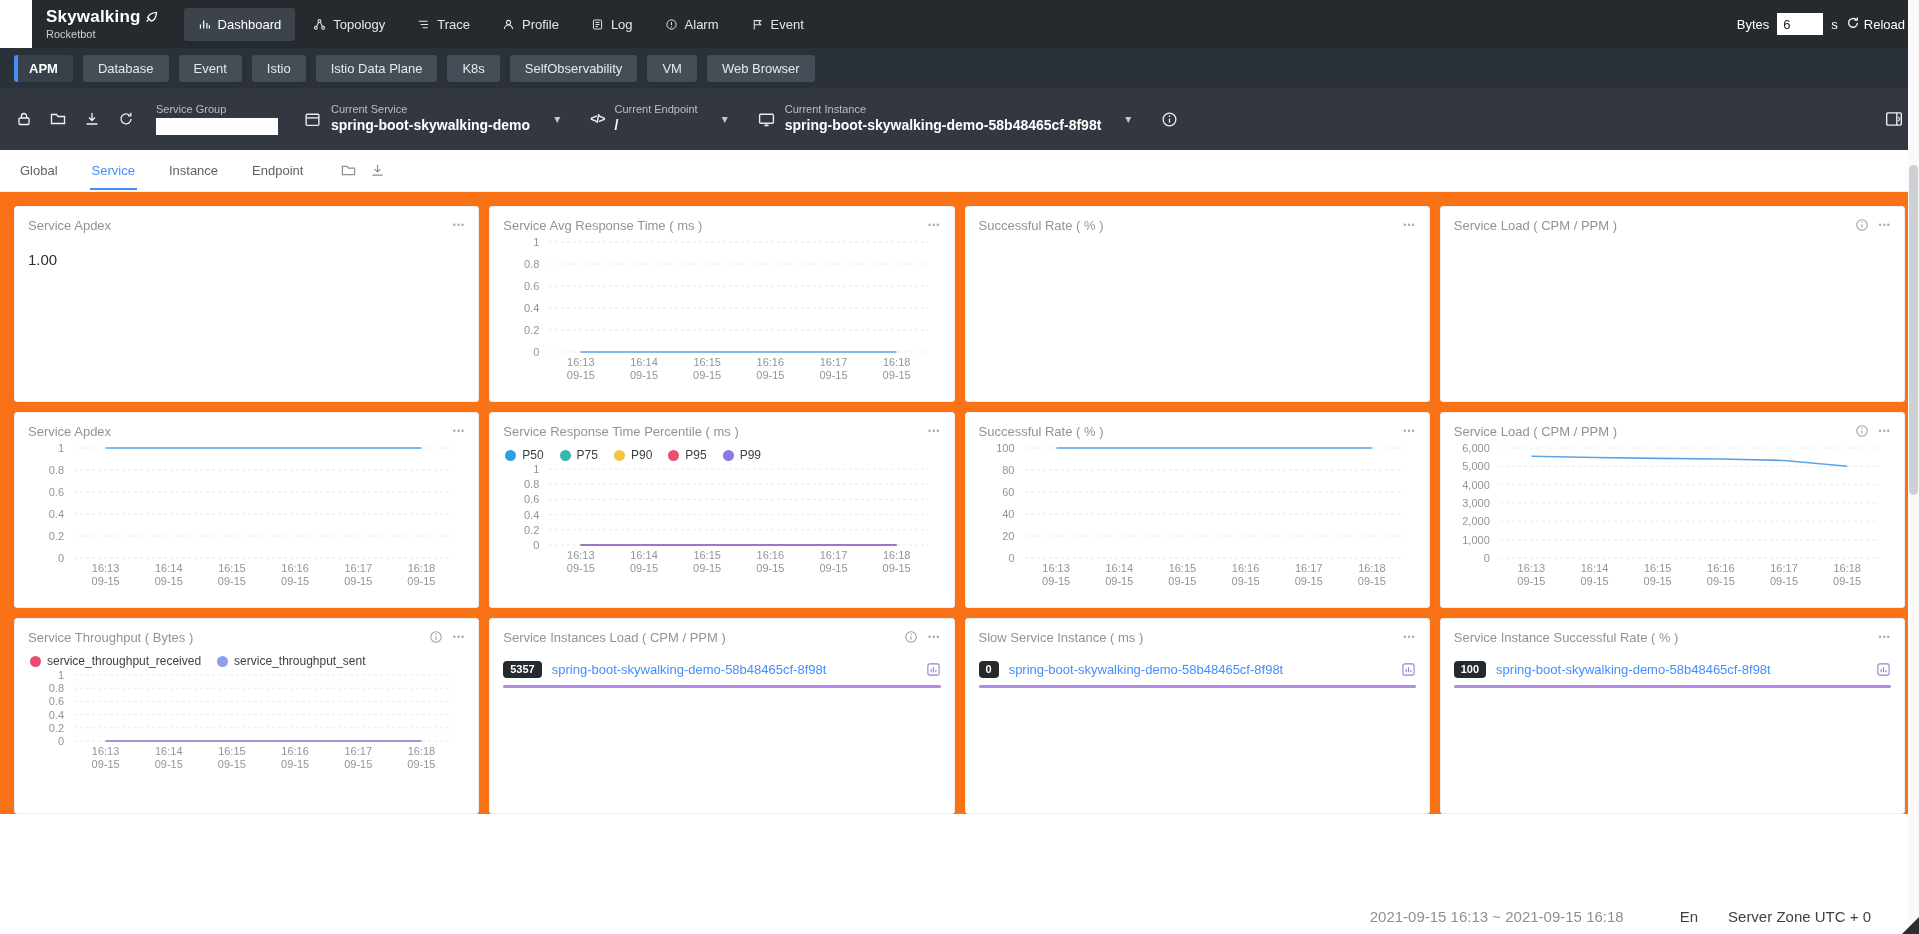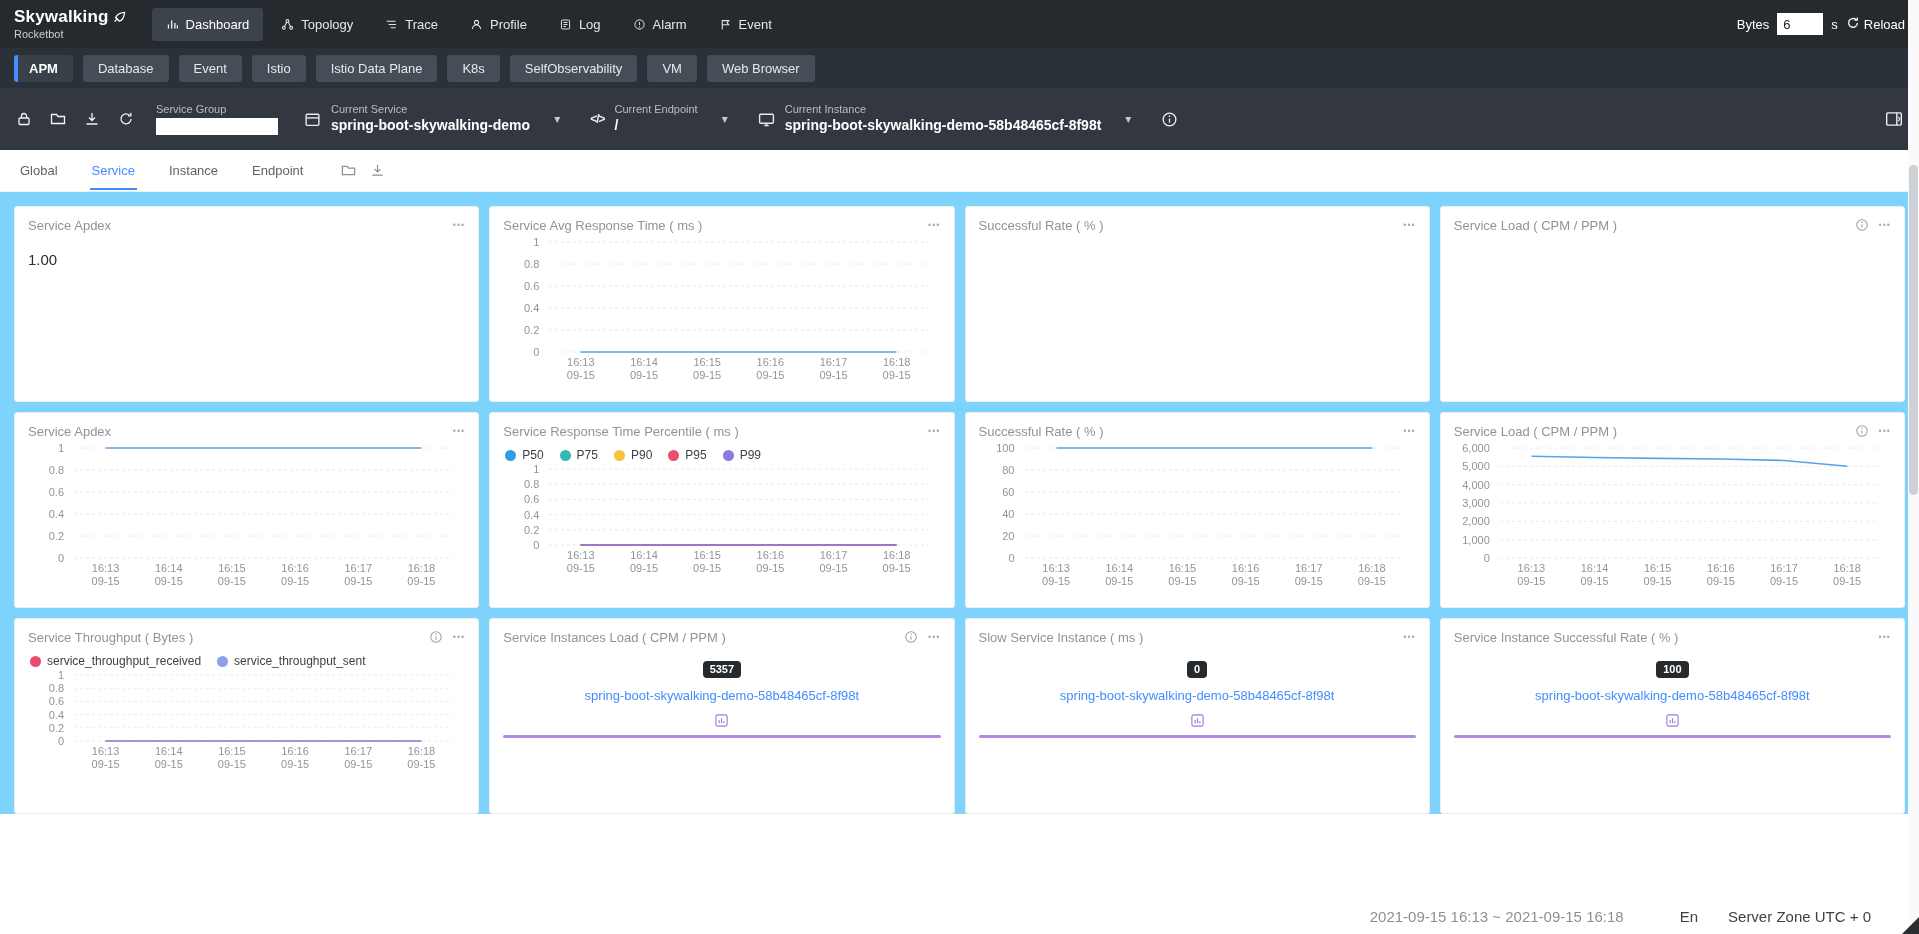--- a/index.html
+++ b/index.html
@@ -1,21 +1,21 @@
 <!DOCTYPE html>
 <html><head>
 <meta charset="utf-8">
 <style>
   * { box-sizing: border-box; margin: 0; padding: 0; }
   html,body { width:1919px; height:934px; overflow:hidden; }
   body { font-family:"Liberation Sans", sans-serif; background:#fff; color:#333; }
   .app { position:relative; width:1919px; height:934px; background:#fff; }
 
   
-  .navbar { height:48px; background:#252a2f; display:flex; align-items:center; padding:0 14px; color:#eceff1; }
+  .navbar { height:48px; background:#252a2f; display:flex; align-items:center; padding:0 14px; color:#eceff1;margin-left:32px; }
   .logo { display:flex; flex-direction:column; margin-right:26px; line-height:1.1; cursor:default; }
   .logo-top { display:flex; align-items:center; gap:2px; }
   .logo-title { font-size:17px; font-weight:bold; color:#fff; letter-spacing:.2px; }
   .logo-sub { font-size:11px; color:#c9ced3; margin-top:1px; }
   .rocket-icon svg { display:block; }
   .nav-items { display:flex; align-items:center; gap:4px; }
   .nav-item { display:flex; align-items:center; gap:7px; padding:9px 14px; font-size:13px; color:#e4e7ea; border-radius:3px; cursor:pointer; }
   .nav-item.active { background:#3c434b; color:#fff; }
   .nicon svg { display:block; }
   .nav-right { margin-left:auto; display:flex; align-items:center; gap:8px; font-size:13px; color:#fff; }
@@ -47,39 +47,39 @@
   .panel-toggle { margin-left:auto; color:#f0f2f4; cursor:pointer; display:flex; }
 
   
   .view-tabs { height:42px; background:#fff; display:flex; align-items:center; padding:0 18px; gap:30px; border-bottom:1px solid #f0f1f3; }
   .vtab { font-size:13px; color:#606266; padding:12px 2px 10px; cursor:pointer; border-bottom:2px solid transparent; }
   .vtab.active { color:#448dfe; border-bottom-color:#448dfe; }
   .vtab-icons { display:flex; align-items:center; gap:14px; margin-left:6px; color:#8b9097; }
   .vtab-icons .tbtn { color:#8b9097; }
 
   
-  .content { padding:14px 14px 0; display:grid; grid-template-columns:repeat(4,1fr); gap:10px; grid-auto-rows:196px; background:#7dd3fc; }
+  .content { padding:14px 14px 0; display:grid; grid-template-columns:repeat(4,1fr); gap:10px; grid-auto-rows:196px; background:#f97316; }
   .card { background:#fff; border:1px solid #ecePrf2; border:1px solid #eceef2; border-radius:3px; padding:8px 13px; overflow:hidden; }
   .card-head { display:flex; align-items:center; justify-content:space-between; height:20px; }
   .card-title { font-size:13px; color:#90939a; }
   .head-icons { display:flex; align-items:center; gap:10px; }
   .more { color:#a9adb3; font-size:9px; letter-spacing:1px; cursor:pointer; }
   .info-i { color:#9throw; color:#9a9ea5; cursor:pointer; display:flex; }
   .big-val { margin-top:16px; font-size:15px; color:#2c2f33; }
 
   .chart { display:block; margin-top:6px; }
   .chart .plot { position:absolute; top:0; overflow:visible; }
   .yl { position:absolute; left:0; text-align:right; font-size:11px; color:#90959c; line-height:11px; }
   .xl { position:absolute; transform:translateX(-50%); text-align:center; font-size:11px; color:#90959c; line-height:13px; white-space:nowrap; }
 
   .legend { display:flex; align-items:center; gap:16px; margin:7px 0 2px 2px; flex-wrap:wrap; }
   .legend-item { display:flex; align-items:center; gap:6px; font-size:12px; color:#3d4147; }
   .dot { width:11px; height:11px; border-radius:50%; display:inline-block; }
 
-  .inst-row { display:flex; align-items:center; gap:10px; margin-top:14px;flex-direction:column; }
+  .inst-row { display:flex; align-items:center; gap:10px; margin-top:14px; }
   .badge { background:#252a2f; color:#fff; font-size:11px; font-weight:bold; padding:3px 7px; border-radius:4px; line-height:1; }
   .inst-link { font-size:13px; color:#448dfe; text-decoration:none; flex:1; white-space:nowrap; overflow:hidden; text-overflow:ellipsis; cursor:pointer; }
   .inst-chart-icon { display:flex; color:#9a7fd0; cursor:pointer; }
   .inst-bar { height:3px; background:#b48ae8; border-radius:2px; margin-top:7px; }
 
   
   .page-footer { position:absolute; left:0; right:14px; bottom:6px; height:24px; display:flex; align-items:center; justify-content:flex-end; gap:56px; padding-right:34px; font-size:15px; }
   .footer-range { color:#8c9096; }
   .footer-right { display:flex; align-items:center; gap:30px; color:#3d4147; }
   .footer-lang { cursor:pointer; }

